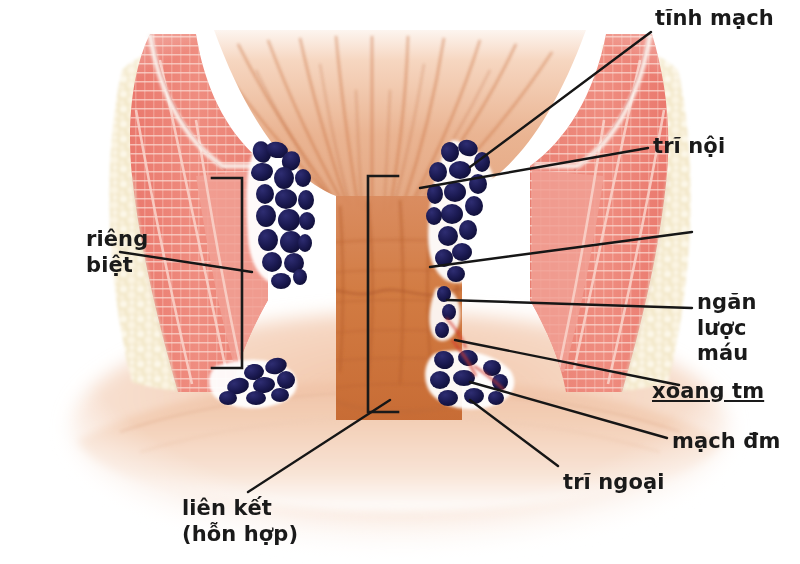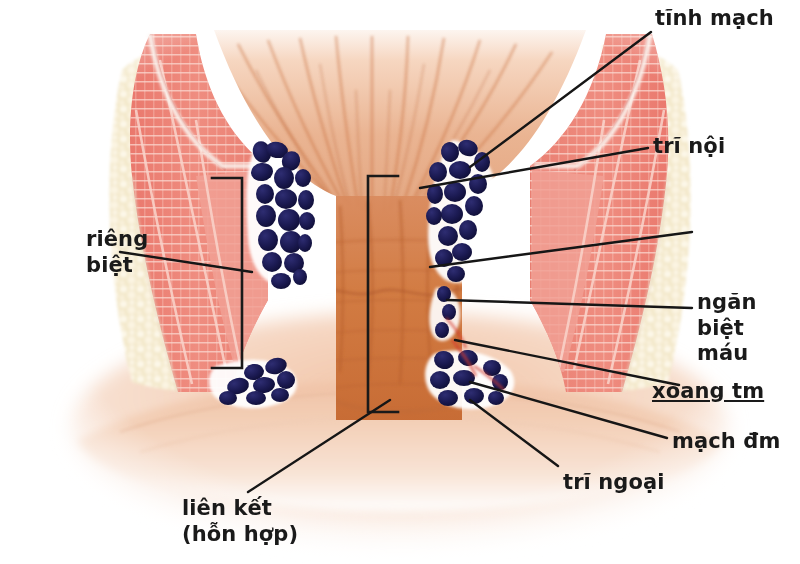--- a/index.html
+++ b/index.html
@@ -369,21 +369,21 @@
       </g>
     </g>
   </svg>
 
   <div class="anno left-al" style="left:655px; top:6px;">tĩnh mạch</div>
 
   <div class="anno left-al" style="left:653px; top:134px;text-align:center;">trĩ nội</div>
 
 
   <div class="anno left-al" style="left:697px; top:290px;">ngăn
-biệt
+lược
 máu</div>
 
   <div class="anno left-al" style="left:652px; top:379px;text-decoration:underline;">xoang tm</div>
 
   <div class="anno left-al" style="left:672px; top:429px;">mạch đm</div>
 
   <div class="anno left-al" style="left:563px; top:470px;">trĩ ngoại</div>
 
   <div class="anno left-al" style="left:182px; top:496px;">liên kết
 (hỗn hợp)</div>

